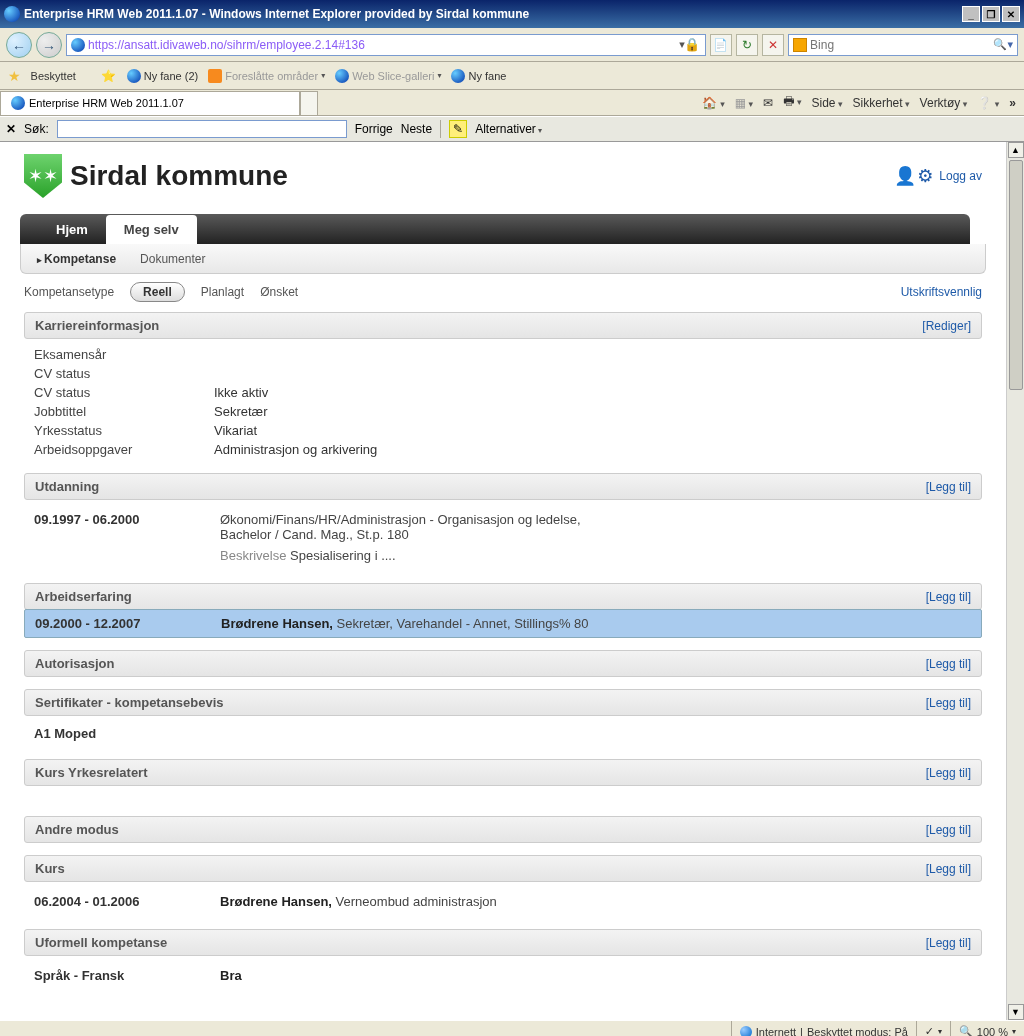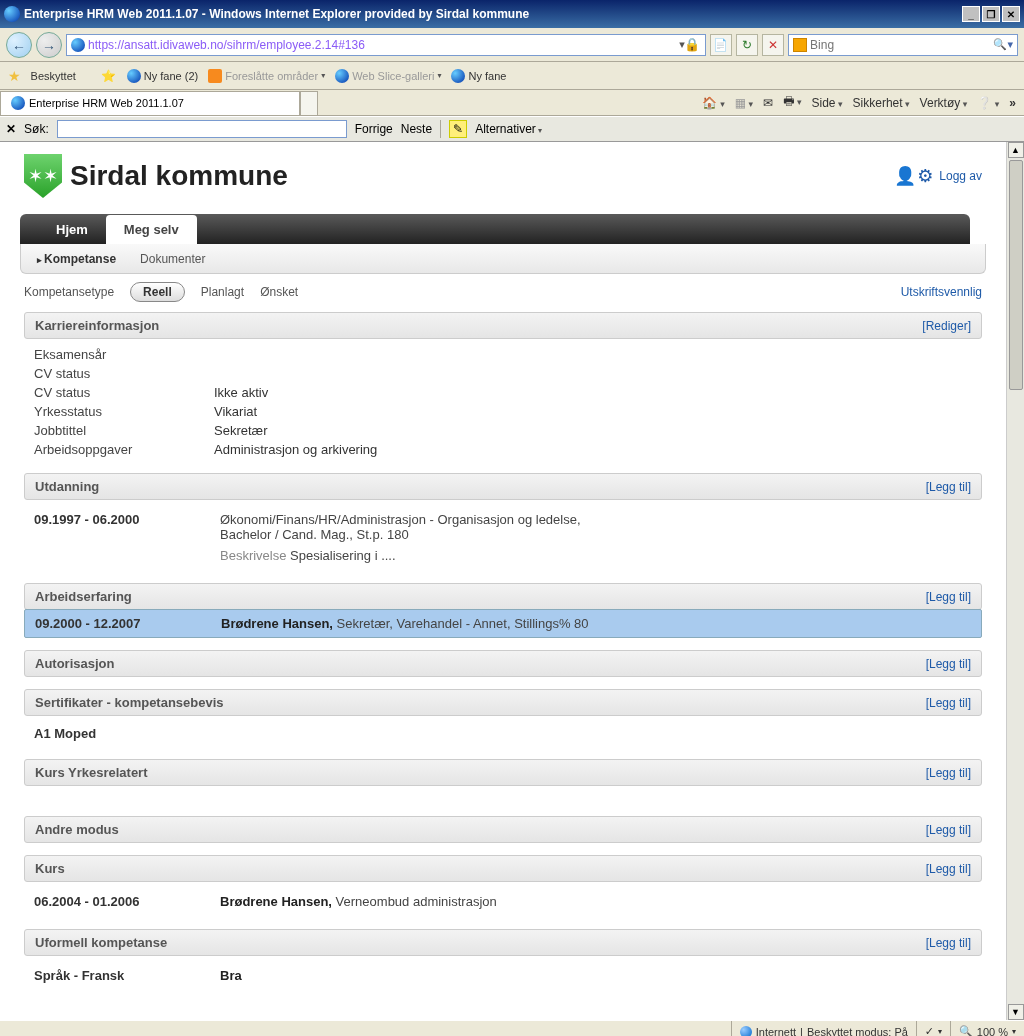--- a/index.html
+++ b/index.html
@@ -201,26 +201,26 @@
               </div>
             <div class="kv">
                 <div class="k">CV status</div>
                 <div class="v"></div>
               </div>
             <div class="kv">
                 <div class="k">CV status</div>
                 <div class="v">Ikke aktiv</div>
               </div>
             <div class="kv">
+                <div class="k">Jobbtittel</div>
+                <div class="v">Sekretær</div>
+              </div>
+            <div class="kv">
                 <div class="k">Yrkesstatus</div>
                 <div class="v">Vikariat</div>
-              </div>
-            <div class="kv">
-                <div class="k">Jobbtittel</div>
-                <div class="v">Sekretær</div>
               </div>
             <div class="kv">
                 <div class="k">Arbeidsoppgaver</div>
                 <div class="v">Administrasjon og arkivering</div>
               </div>
           </div>
         </div>
 
         <div class="section">
           <div class="sec-header">

